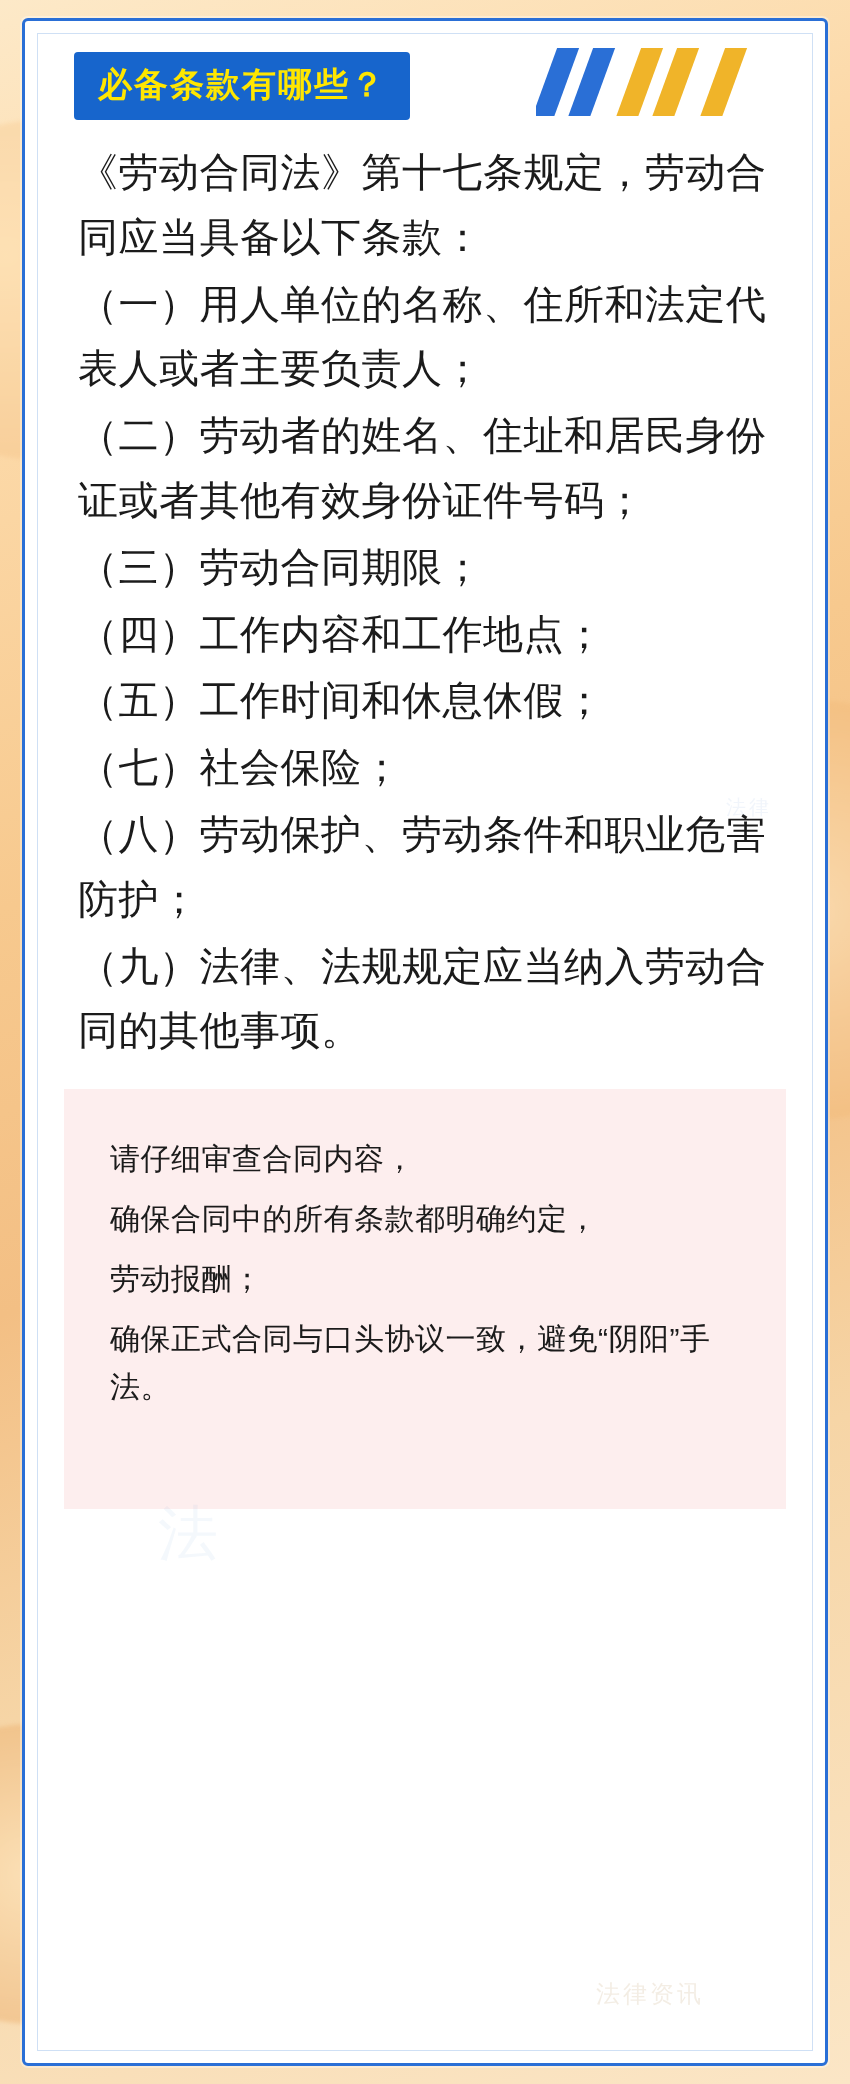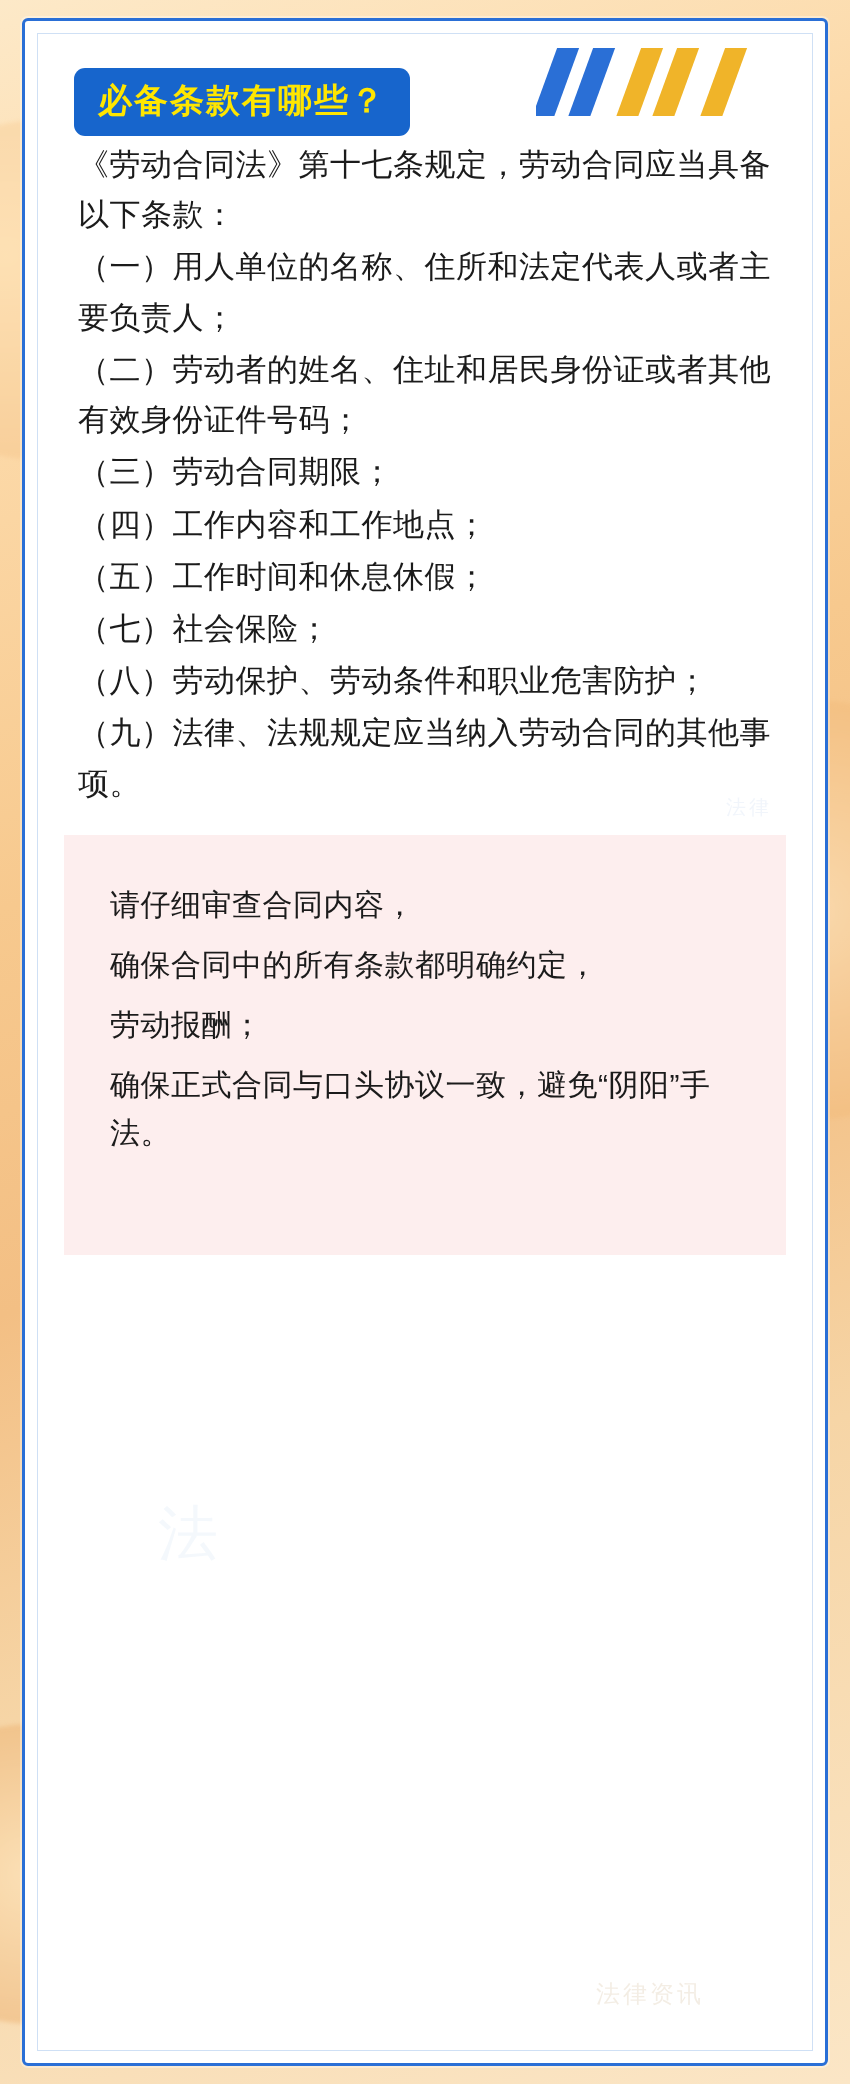--- a/index.html
+++ b/index.html
@@ -87,36 +87,36 @@
   }
   .s1 { left: 8px;   background: #2a6fd6; }
   .s2 { left: 44px;  background: #2a6fd6; }
   .s3 { left: 92px;  background: #f0b429; }
   .s4 { left: 128px; background: #f0b429; }
   .s5 { left: 176px; background: #f0b429; }
 
   .title-pill {
     position: absolute;
     left: 36px;
-    top: 34px;
+    top: 18px;
     background: #1765cc;
     color: #ffe600;
     font-size: 34px;
     font-weight: bold;
     letter-spacing: 2px;
     padding: 10px 24px 12px 24px;
-    border-radius: 11px;
+    border-radius: 4px;
     white-space: nowrap;
   }
 
   
   .body-text {
     padding: 10px 40px 0 40px;
     color: #1b1b1b;
-    font-size: 31px;
+    font-size: 40px;
     line-height: 1.62;
     letter-spacing: .5px;
   }
   .body-text p {
     margin: 0 0 2px 0;
     text-indent: 0;
   }
   .body-text p.indent {
     text-indent: 0;
   }

